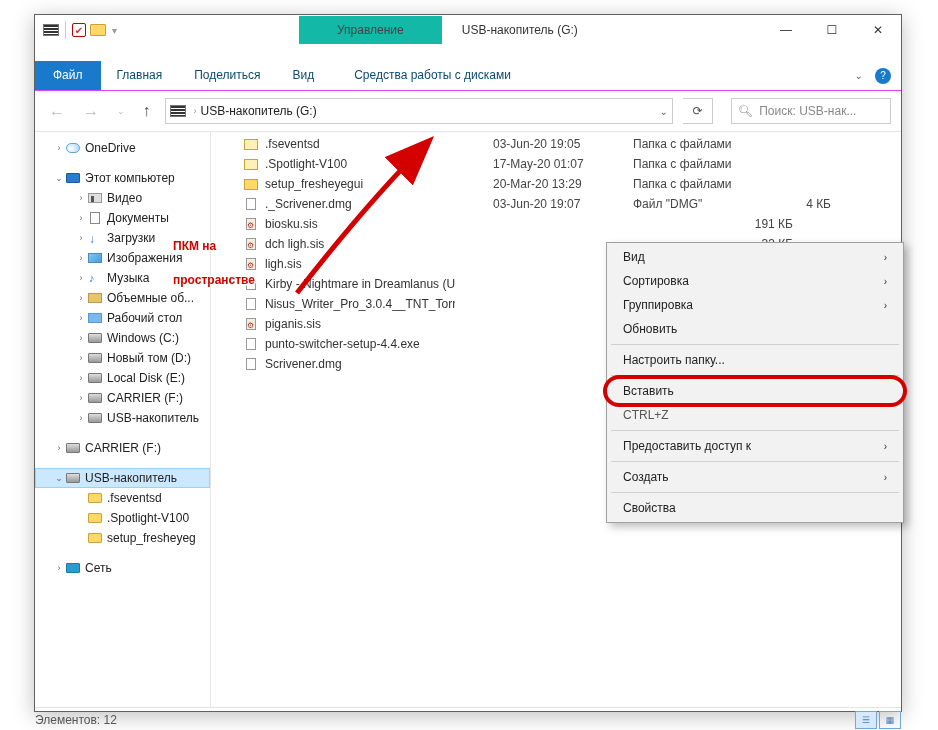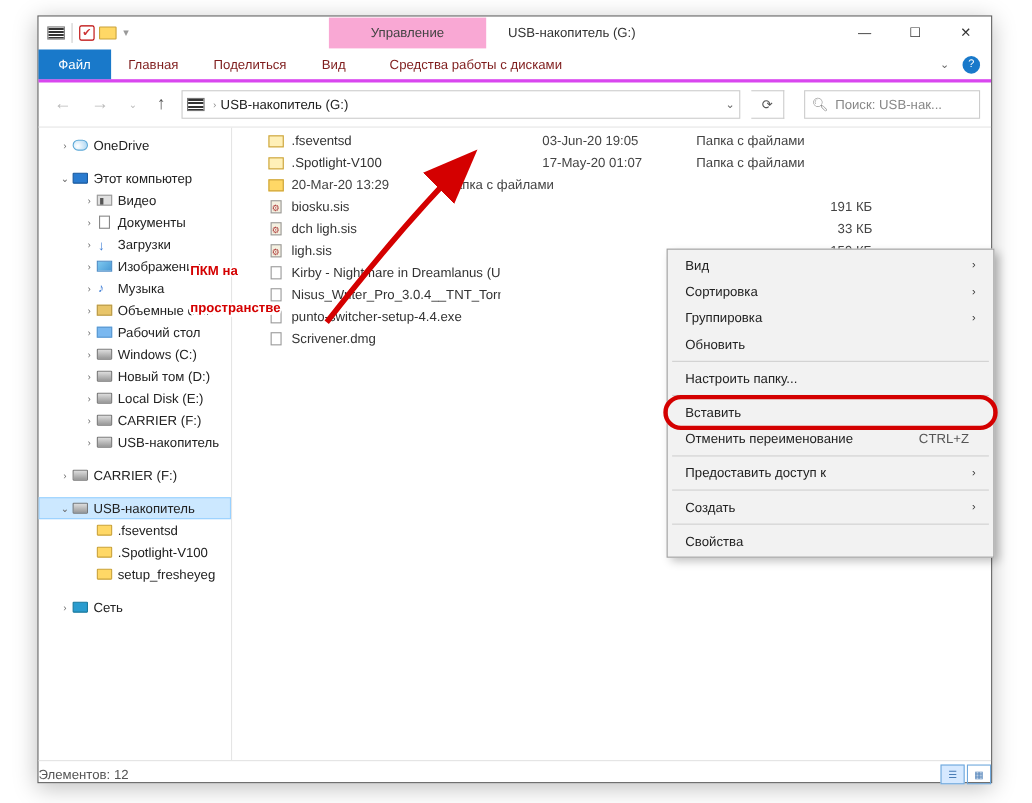--- a/index.html
+++ b/index.html
@@ -6,28 +6,28 @@
 body { background: #fff; overflow: hidden; }
 .outer { position: absolute; left: 34px; top: 14px; width: 868px; height: 698px; border: 1px solid #606060; background: #fff; box-shadow: 0 4px 20px rgba(0,0,0,.25); }
 .titlebar { height: 30px; display: flex; align-items: center; }
 .titlebar .qat { display: flex; align-items: center; padding-left: 8px; gap: 4px; }
 .qat .drive-ico { width: 16px; height: 12px; background: repeating-linear-gradient(#333 0 2px, #fff 2px 3px); border: 1px solid #777; }
 .qat .sep { width: 1px; height: 18px; background: #ccc; margin: 0 2px; }
 .qat .check { width: 14px; height: 14px; border: 1px solid #b00; border-radius: 2px; display: flex; align-items: center; justify-content: center; }
 .qat .check::after { content: "✔"; color: #c33; font-size: 10px; }
 .qat .folder { width: 16px; height: 12px; background: #ffd866; border: 1px solid #caa23a; border-radius: 1px; }
 .qat .eq { color: #999; font-size: 10px; margin-left: 2px; }
-.titlebar .ctx-tab { margin-left: 182px; background: #f9a8d4; color: #444; padding: 7px 38px; }
+.titlebar .ctx-tab { margin-left: 182px; background: #14b8a6; color: #444; padding: 7px 38px; }
 .titlebar .app-title { margin-left: 20px; color: #333; }
 .win-controls { margin-left: auto; display: flex; }
 .win-controls div { width: 46px; height: 30px; display: flex; align-items: center; justify-content: center; color: #333; }
 
-.ribbon-tabs { height: 30px; display: flex; align-items: stretch; border-bottom: 3px solid #d946ef; }
+.ribbon-tabs { height: 30px; display: flex; align-items: stretch; border-bottom: 1px solid #d946ef; margin-top: 16px; }
 .ribbon-tabs .file-tab { background: #1979ca; color: #fff; padding: 7px 18px; }
-.ribbon-tabs .tab { padding: 7px 16px; color: #7f1d1d; }
+.ribbon-tabs .tab { padding: 7px 16px; color: #0c4a6e; }
 .ribbon-tabs .ctx { margin-left: 0; text-align: right; }
 .ribbon-tabs .right { margin-left: auto; display: flex; align-items: center; padding-right: 10px; gap: 12px; }
 .ribbon-tabs .right .chev { color: #666; font-size: 10px; }
 .ribbon-tabs .right .help { width: 16px; height: 16px; border-radius: 50%; background: #1979ca; color: #fff; display: flex; align-items: center; justify-content: center; font-size: 10px; }
 
 .navbar { height: 40px; display: flex; align-items: center; padding: 0 10px; gap: 10px; }
 .navbar .nav-btn { color: #bbb; font-size: 16px; padding: 2px 4px; }
 .navbar .nav-btn.active { color: #555; }
 .navbar .addr { flex: 1; display: flex; align-items: center; border: 1px solid #ccc; height: 26px; padding: 0 4px; }
 .navbar .addr .drive-ico { width: 16px; height: 12px; background: repeating-linear-gradient(#333 0 2px, #fff 2px 3px); border: 1px solid #777; margin-right: 4px; }
@@ -318,24 +318,34 @@
             </span>
             <span class="name">.Spotlight-V100</span>
             <span class="date">17-May-20 01:07</span>
             <span class="type">Папка с файлами</span>
             <span class="size"></span>
           </div>
           <div class="row">
             <span class="fico">
               <span class="folder-ico"></span>
             </span>
+            <span class="name">setup_fresheyegui</span>
             <span class="date">20-Mar-20 13:29</span>
             <span class="type">Папка с файлами</span>
             <span class="size"></span>
           </div>
+          <div class="row">
+            <span class="fico">
+              <span class="file-ico"></span>
+            </span>
+            <span class="name">._Scrivener.dmg</span>
+            <span class="date">03-Jun-20 19:07</span>
+            <span class="type">Файл "DMG"</span>
+            <span class="size">4 КБ</span>
+          </div>
           <div class="row clipped">
             <span class="fico">
               <span class="file-ico sis"></span>
             </span>
             <span class="name">biosku.sis</span>
             <span class="date"></span>
             <span class="type"></span>
             <span class="size">191 КБ</span>
           </div>
           <div class="row clipped">
@@ -366,20 +376,29 @@
             <span class="size">256 КБ</span>
           </div>
           <div class="row clipped">
             <span class="fico">
               <span class="file-ico"></span>
             </span>
             <span class="name">Nisus_Writer_Pro_3.0.4__TNT_Torrentm</span>
             <span class="date"></span>
             <span class="type"></span>
             <span class="size">2,083 КБ</span>
+          </div>
+          <div class="row clipped">
+            <span class="fico">
+              <span class="file-ico sis"></span>
+            </span>
+            <span class="name">piganis.sis</span>
+            <span class="date"></span>
+            <span class="type"></span>
+            <span class="size">359 КБ</span>
           </div>
           <div class="row clipped">
             <span class="fico">
               <span class="file-ico"></span>
             </span>
             <span class="name">punto-switcher-setup-4.4.exe</span>
             <span class="date"></span>
             <span class="type"></span>
             <span class="size">4,816 КБ</span>
           </div>
@@ -412,21 +431,20 @@
           </div>
         <div class="cm-sep"></div>
         <div class="cm-row">
             <span class="lbl">Настроить папку...</span>
           </div>
         <div class="cm-sep"></div>
         <div class="cm-row hl">
             <span class="lbl">Вставить</span>
           </div>
         <div class="cm-row">
-            <span class="lbl">Отменить переименование</span>
             <span class="sc">CTRL+Z</span>
           </div>
         <div class="cm-sep"></div>
         <div class="cm-row">
             <span class="lbl">Предоставить доступ к</span>
             <span class="arrow">›</span>
           </div>
         <div class="cm-sep"></div>
         <div class="cm-row">
             <span class="lbl">Создать</span>

